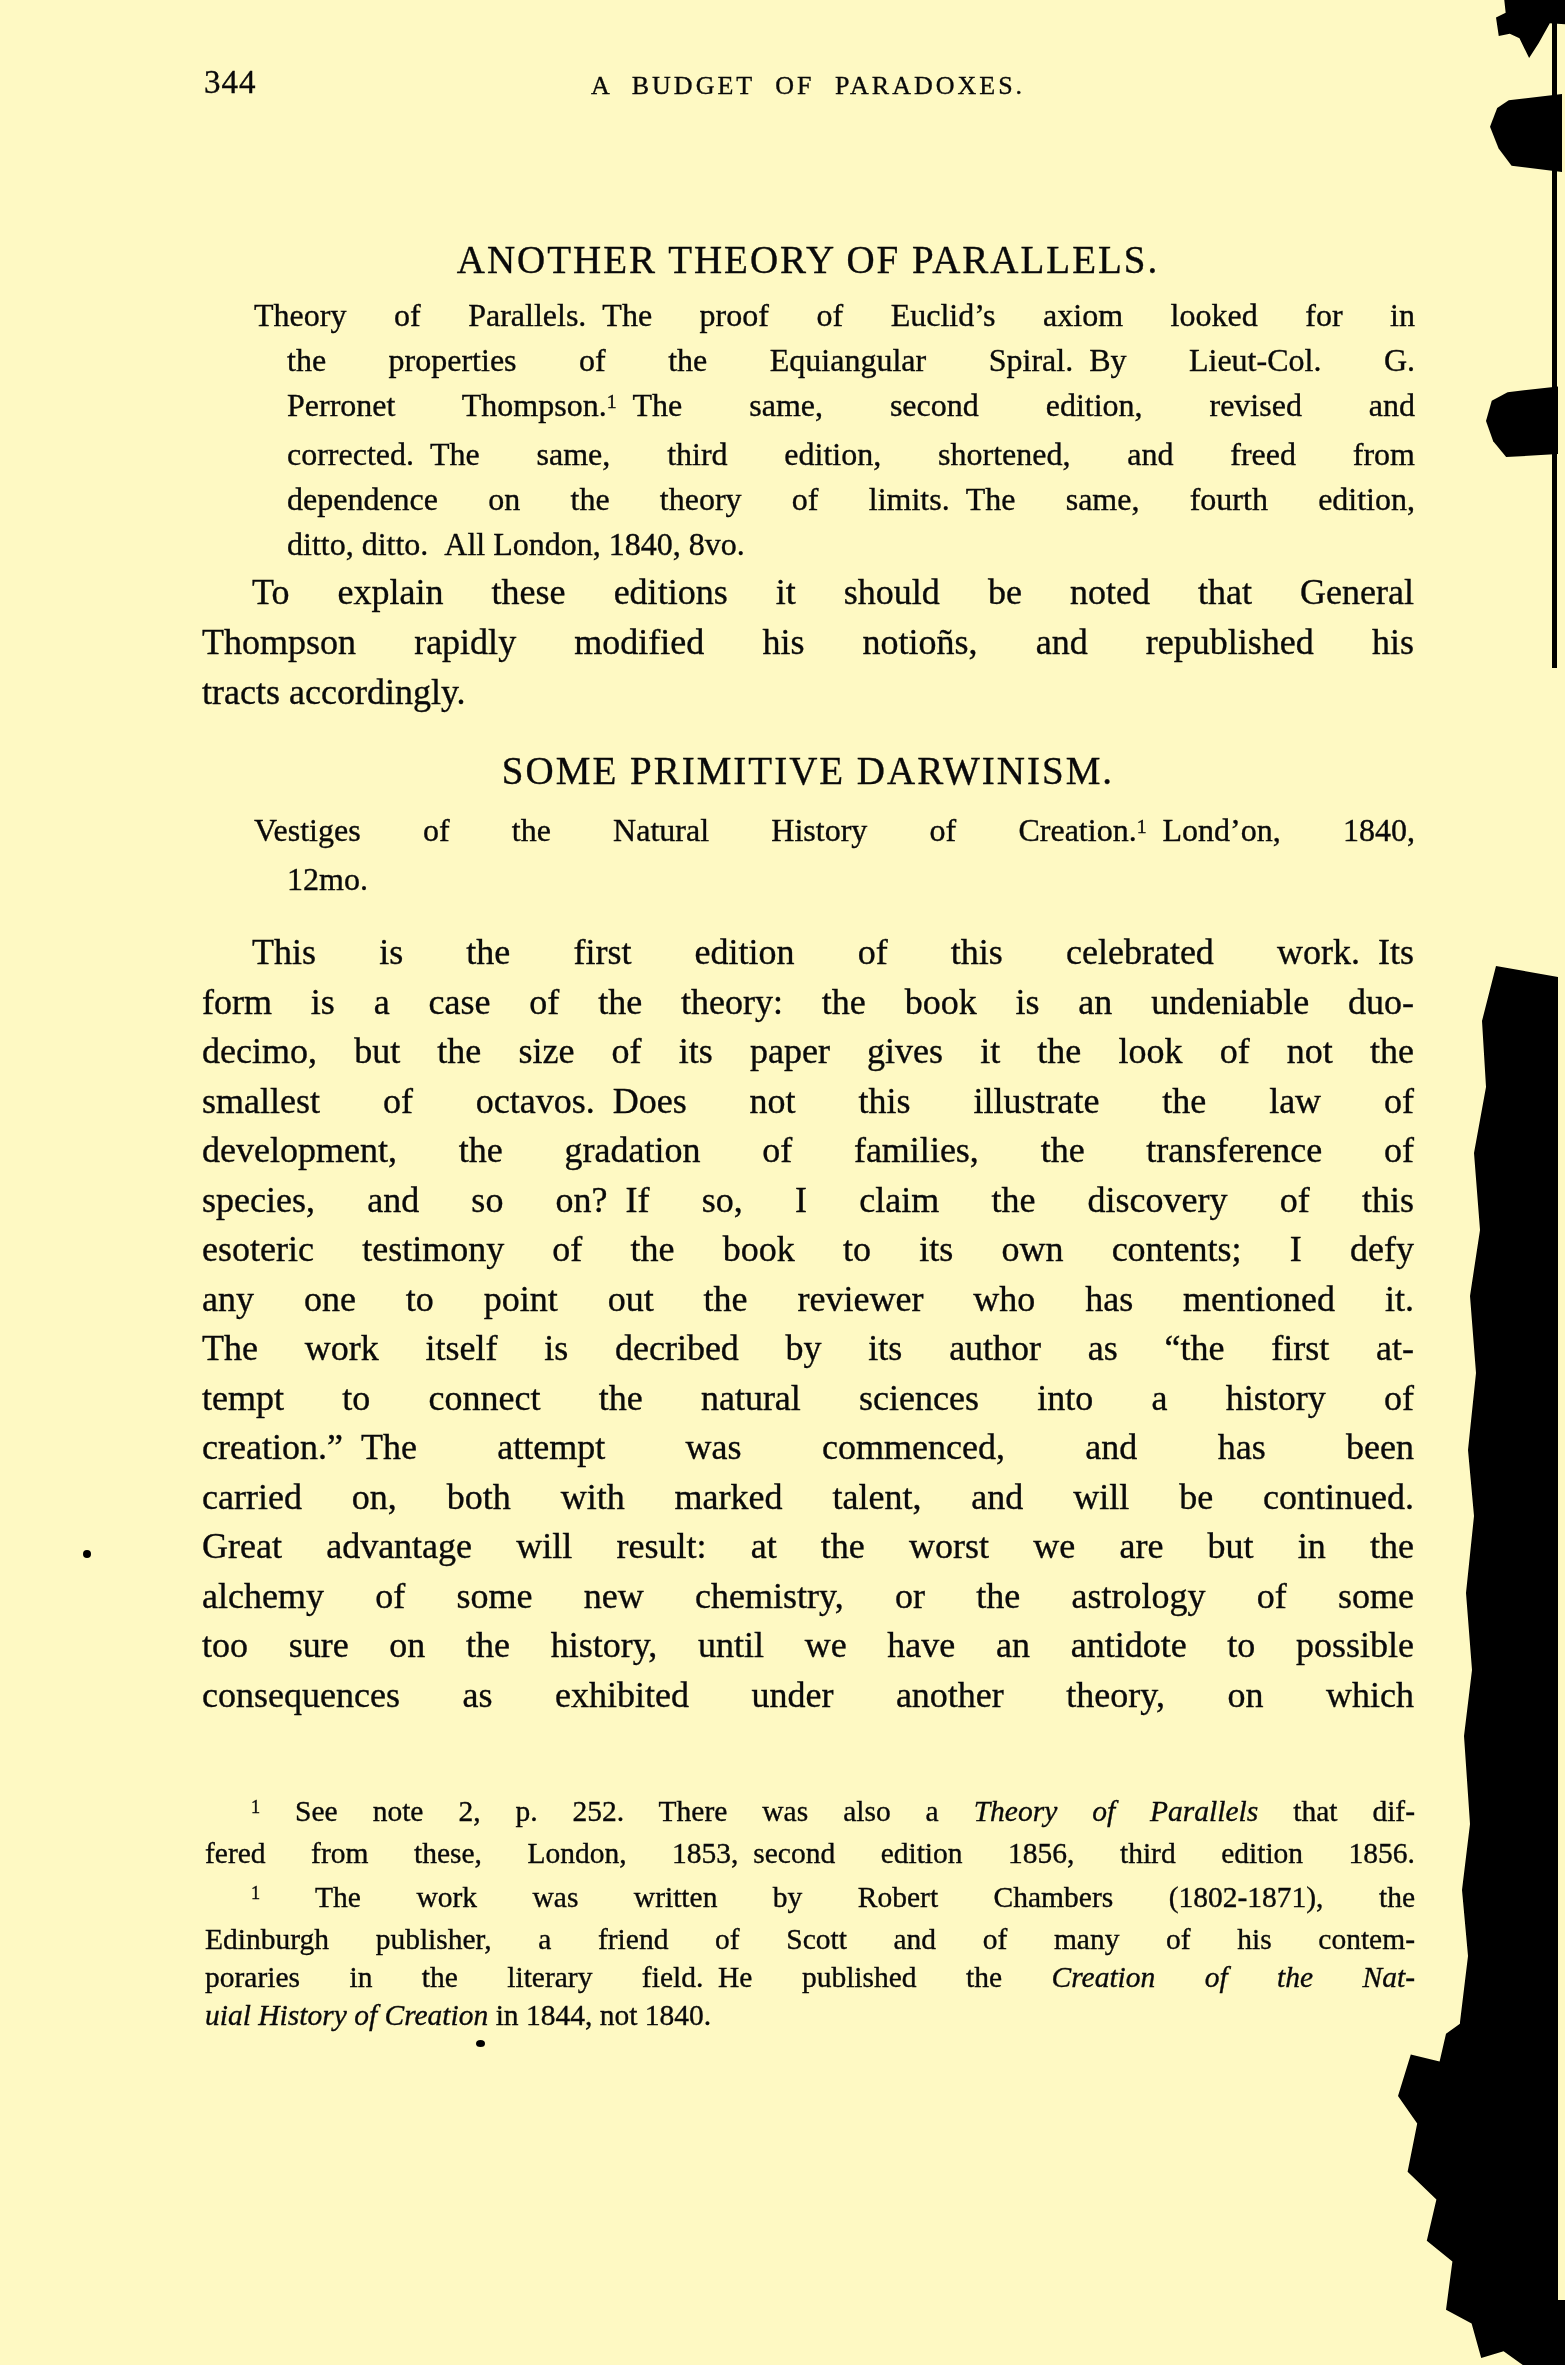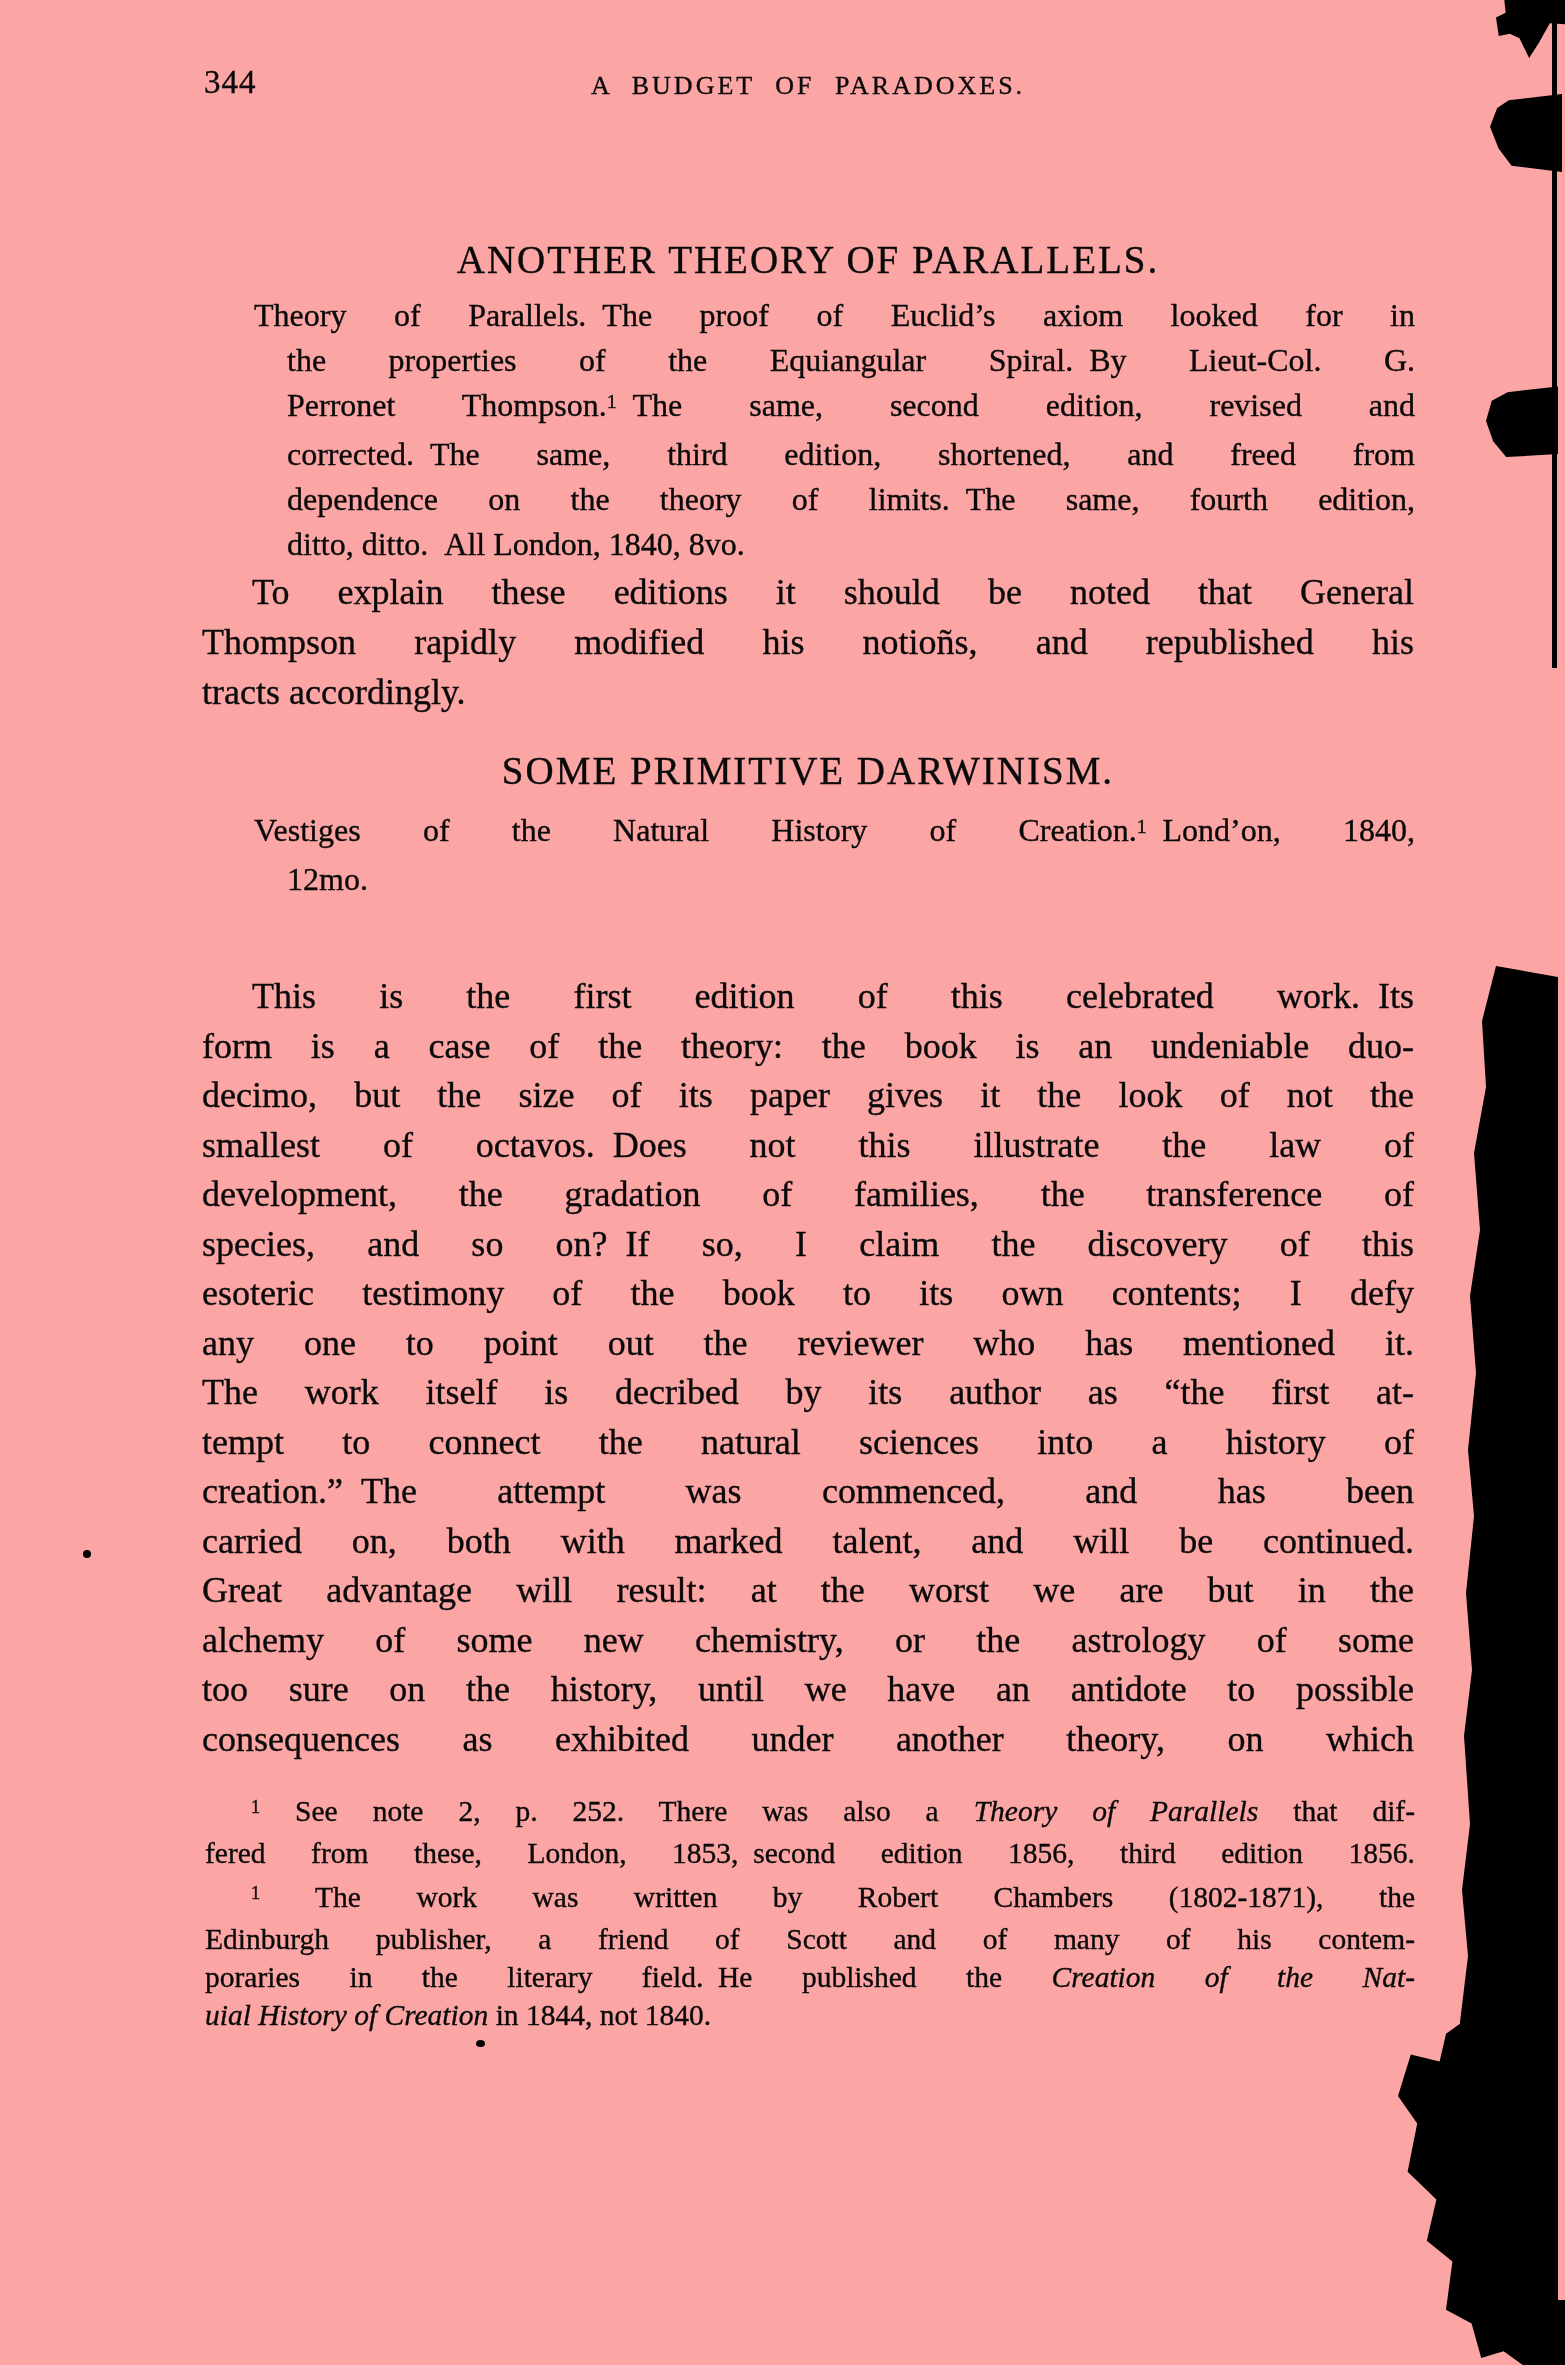--- a/index.html
+++ b/index.html
@@ -1,18 +1,18 @@
 <!DOCTYPE html>
 <html><head>
 <meta charset="utf-8">
 <style>
   html, body { margin:0; padding:0; background:#ffffff; }
   .page {
     position:relative; width:1565px; height:2365px;
-    background:#fca5a5; overflow:hidden;
+    background:#fef9c3; overflow:hidden;
     font-family:"Liberation Serif","DejaVu Serif",serif;
     color:#0a0a0a;
     -webkit-text-stroke:0.35px #0a0a0a;
   }
   .running-header { position:absolute; left:202px; top:64px; width:1212px; height:46px; }
   .pagenum { position:absolute; left:2px; top:0px; font-size:33px; letter-spacing:1px; }
   .runtitle { position:absolute; left:0; right:0; top:7px; text-align:center;
               font-size:26px; letter-spacing:3px; word-spacing:11px; }
 
   .block { position:absolute; }
@@ -20,21 +20,21 @@
   #blk-h1 { top:237px; }
   #blk-h2 { top:748px; }
 
   .bib { left:287px; width:1128px; font-size:32px; line-height:45px; }
   #blk-bib1 { top:293px; }
   #blk-bib2 { top:808px; }
   .hang .line:first-child { margin-left:-33px; }
 
   .body { left:202px; width:1212px; font-size:36px; line-height:49.5px; }
   #blk-p1 { top:567px; line-height:50px; }
-  #blk-p2 { top:928px;margin-top:44px; }
+  #blk-p2 { top:928px; }
   .indent-lg .line:first-child { text-indent:50px; }
 
   .footnote { left:205px; width:1210px; font-size:29.5px; line-height:38px; }
   #blk-fn1 { top:1792px; }
   #blk-fn2 { top:1878px; }
   .indent-sm .line:first-child { text-indent:46px; }
 
   .line { text-align:justify; text-align-last:justify; }
   .line.nofill { text-align-last:left; }
   .sup { font-size:62%; position:relative; top:-0.42em; }

